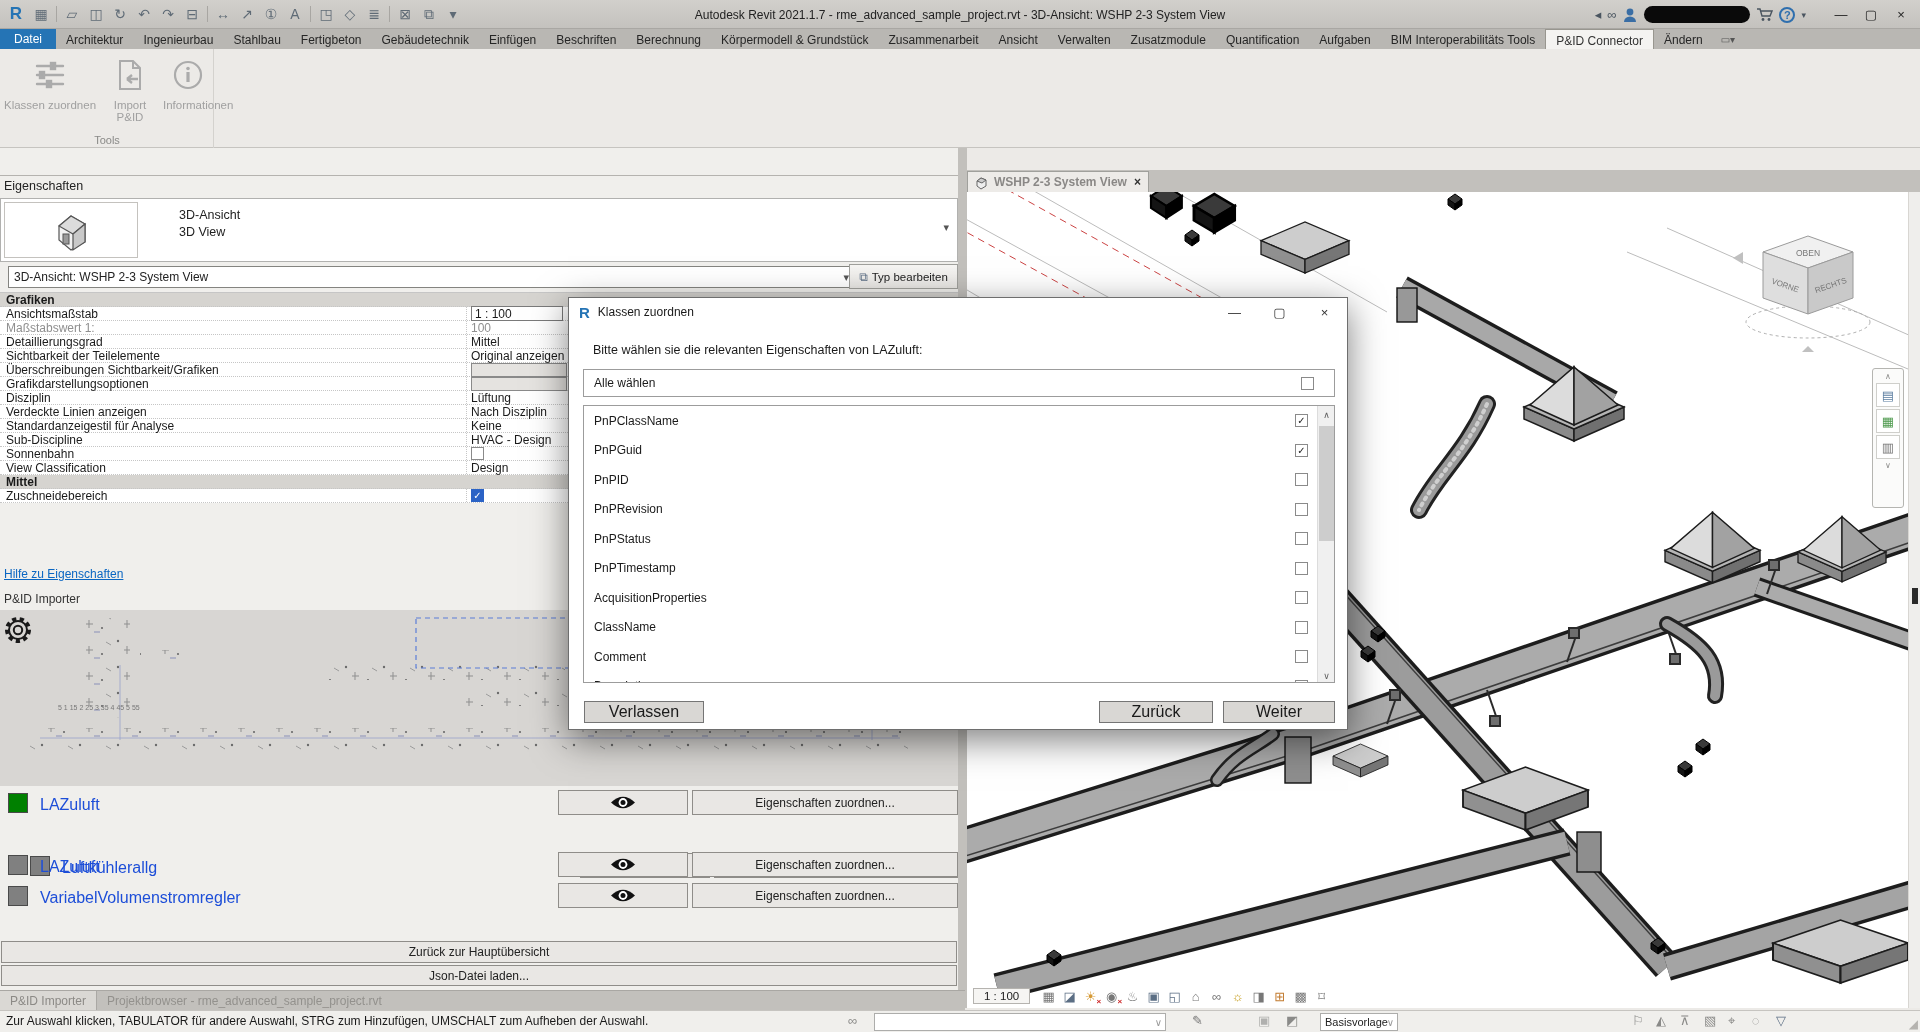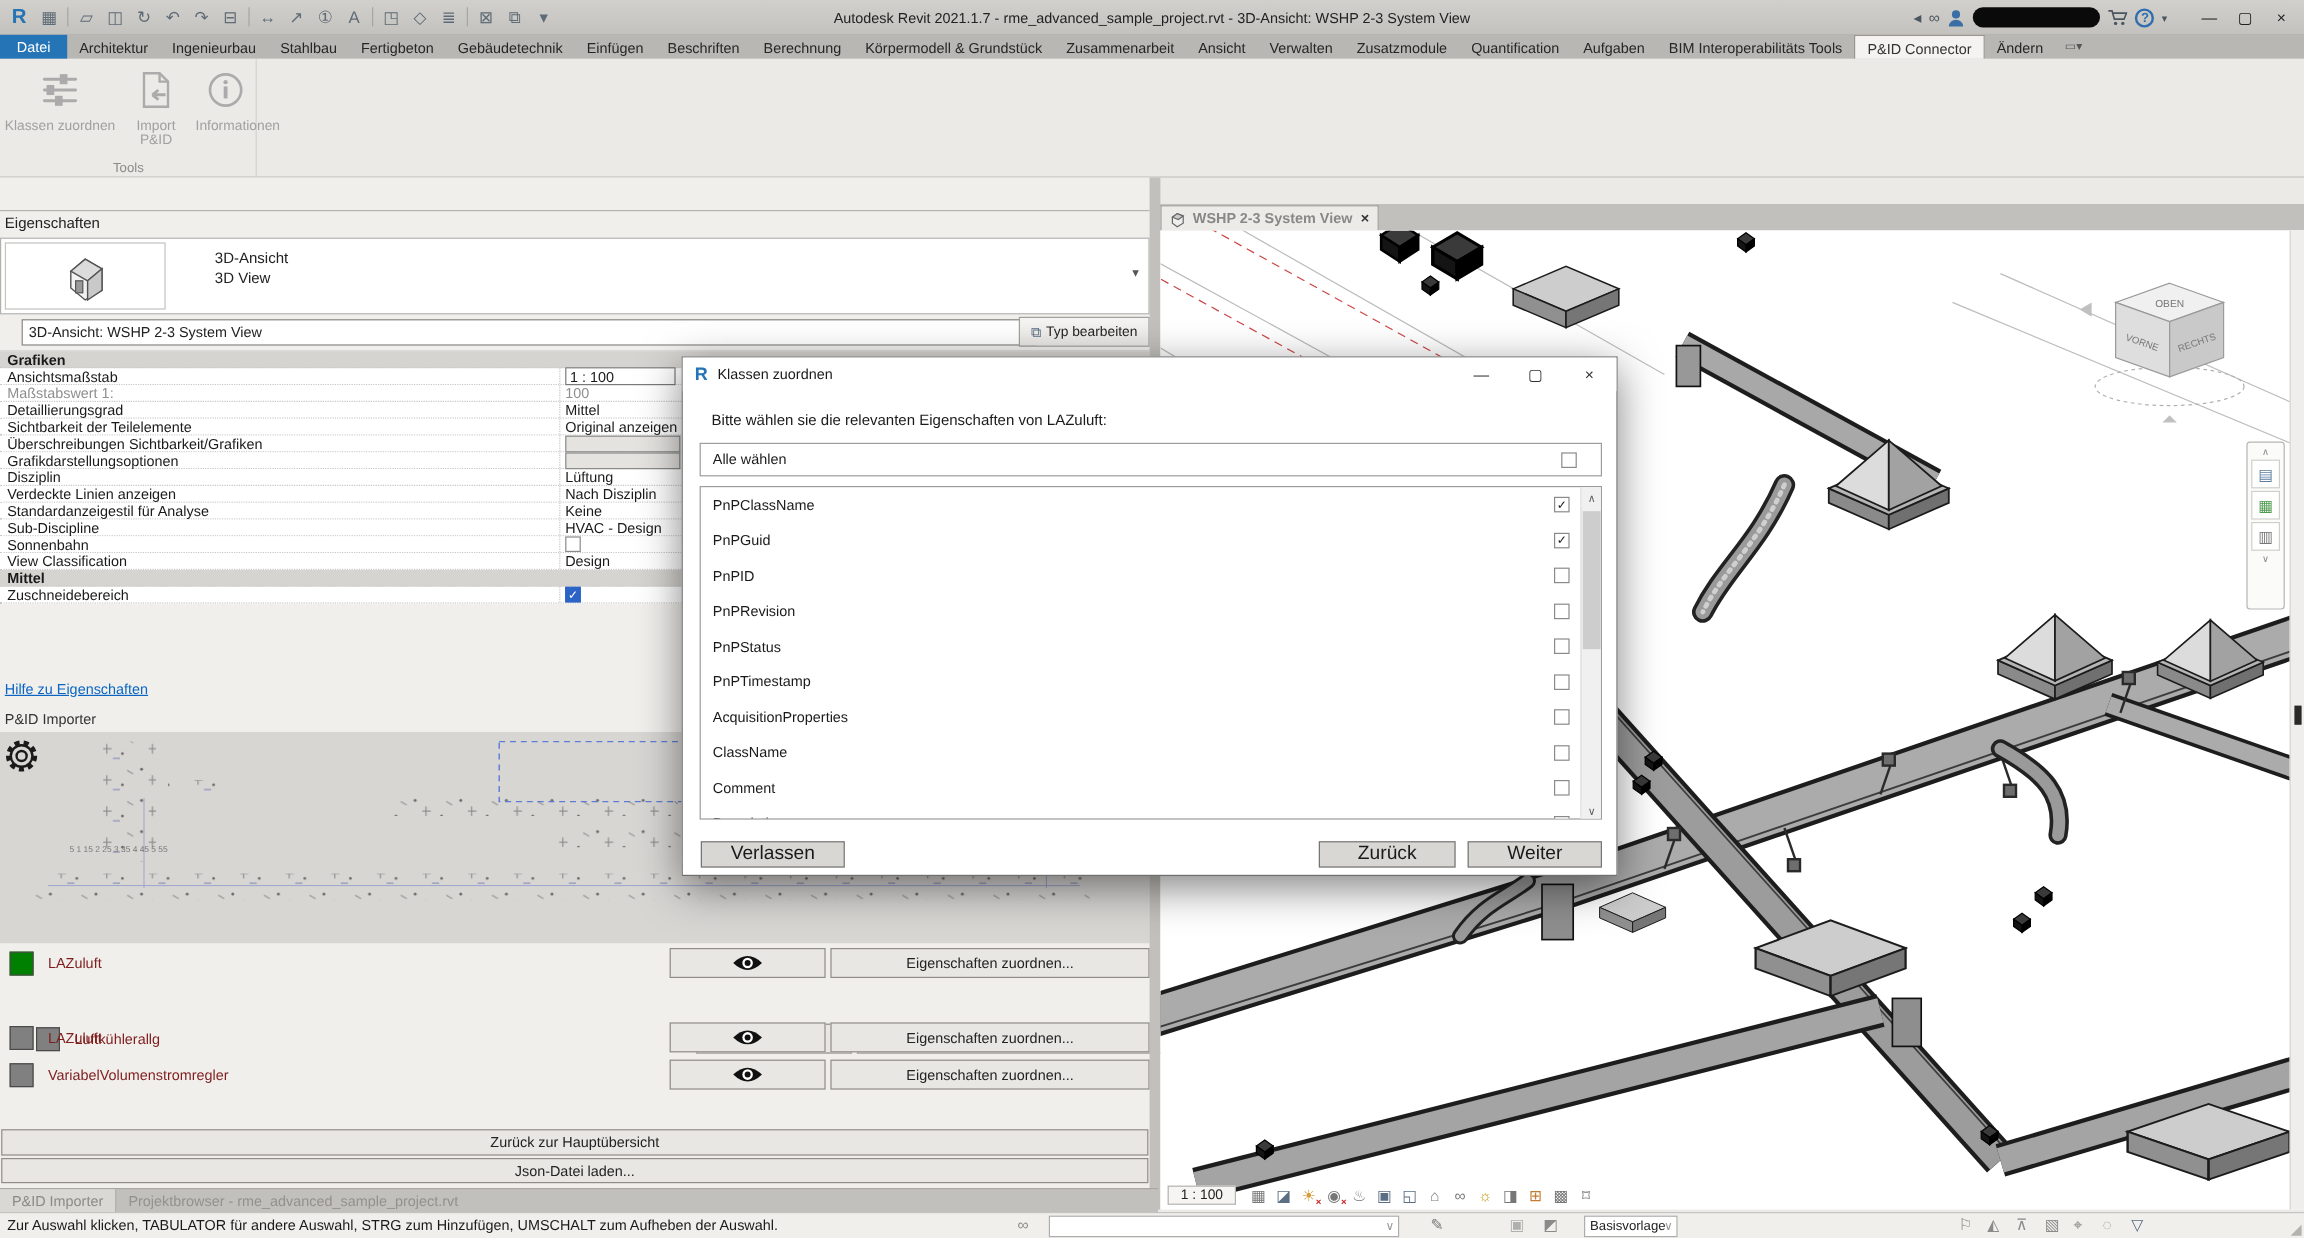--- a/index.html
+++ b/index.html
@@ -44,21 +44,21 @@
   
   .leftcol { position:absolute; left:0; top:148px; width:958px; height:860px; background:#f0efec; }
   .divider-v { position:absolute; left:958px; top:148px; width:9px; height:860px; background:#c2c0bc; }
   .prop-header { position:absolute; left:0; top:27px; width:958px; height:21px; border-top:1px solid #b5b3af;
     font-size:12.5px; color:#222; padding:3px 0 0 4px; background:#f0efec; }
   .type-box { position:absolute; left:0; top:50px; width:958px; height:64px; background:#fff; border:1px solid #b1b1af; }
   .type-tile { position:absolute; left:3px; top:3px; width:134px; height:56px; background:#fff; border:1px solid #c4c2be;
     display:flex; align-items:center; justify-content:center; }
   .type-text { position:absolute; left:178px; top:8px; font-size:12.5px; color:#222; line-height:17px; }
   .type-chev { position:absolute; right:8px; top:22px; color:#555; font-size:11px; }
-  .view-combo { position:absolute; left:18px; top:118px; width:846px; height:22px; background:#fff;
+  .view-combo { position:absolute; left:8px; top:118px; width:846px; height:22px; background:#fff;
     border:1px solid #848480; font-size:12px; color:#222; display:flex; align-items:center; padding-left:5px; }
   .view-combo .chev { position:absolute; right:4px; color:#555; font-size:11px; }
   .edit-type-btn { position:absolute; left:849px; top:116px; width:109px; height:25px;
     background:linear-gradient(#f6f5f3,#e8e6e3); border:1px solid #a0a09c; font-size:11.5px; color:#222;
     display:flex; align-items:center; justify-content:center; gap:4px; }
   .edit-type-btn .gi { color:#5b6e84; font-size:12px; }
 
   .prop-grid { position:absolute; left:0; top:144px; width:958px; background:#fff; border-top:1px solid #c6c6c6; }
   .prow { display:flex; height:14px; border-bottom:1px dotted #c6c6c6; font-size:12px; align-items:flex-end; background:#fff; }
   .prow .pl { width:467px; padding-left:6px; color:#1a1a1a; border-right:1px dotted #c6c6c6; height:100%; display:flex; align-items:center; }
@@ -71,21 +71,21 @@
   .cbx { width:13px; height:13px; border:1px solid #8a8a8a; background:#fff; display:flex; align-items:center; justify-content:center; font-size:10px; }
   .cbx.blue { background:#2b63c6; border-color:#2b63c6; color:#fff; }
   .help-link { position:absolute; left:4px; top:419px; font-size:12px; color:#0a66c2; text-decoration:underline; }
 
   
   .pid-title { position:absolute; left:4px; top:444px; font-size:12px; color:#333; }
   .pid-preview { position:absolute; left:0; top:462px; width:958px; height:176px; background:#d8d6d3; }
   .gear-wrap { position:absolute; left:2px; top:466px; width:32px; height:32px; }
   .layer-row { position:absolute; left:0; width:958px; height:28px; }
   .swatch { position:absolute; left:8px; top:3px; width:20px; height:20px; border:1px solid #4a4a4a; }
-  .layer-name { position:absolute; left:40px; top:6px; font-size:12px; color:#7f1d1d; }
+  .layer-name { position:absolute; left:40px; top:6px; font-size:16px; color:#1d4ed8; }
   .eye-btn { position:absolute; left:558px; top:0; width:130px; height:25px; background:#e9e7e4;
     border:1px solid #8f8d89; display:flex; align-items:center; justify-content:center; }
   .assign-btn { position:absolute; left:692px; top:0; width:266px; height:25px; background:#e9e7e4;
     border:1px solid #8f8d89; font-size:12px; color:#222; display:flex; align-items:center; justify-content:center; }
   .wide-btn { position:absolute; left:1px; width:956px; background:#e9e7e4; border:1px solid #8f8d89;
     font-size:12px; color:#222; display:flex; align-items:center; justify-content:center; }
 
   
   .bottom-tabs { position:absolute; left:0; top:990px; width:965px; height:20px; background:#c2c0bc;
     border-top:1px solid #a9a7a3; display:flex; font-size:12px; }

